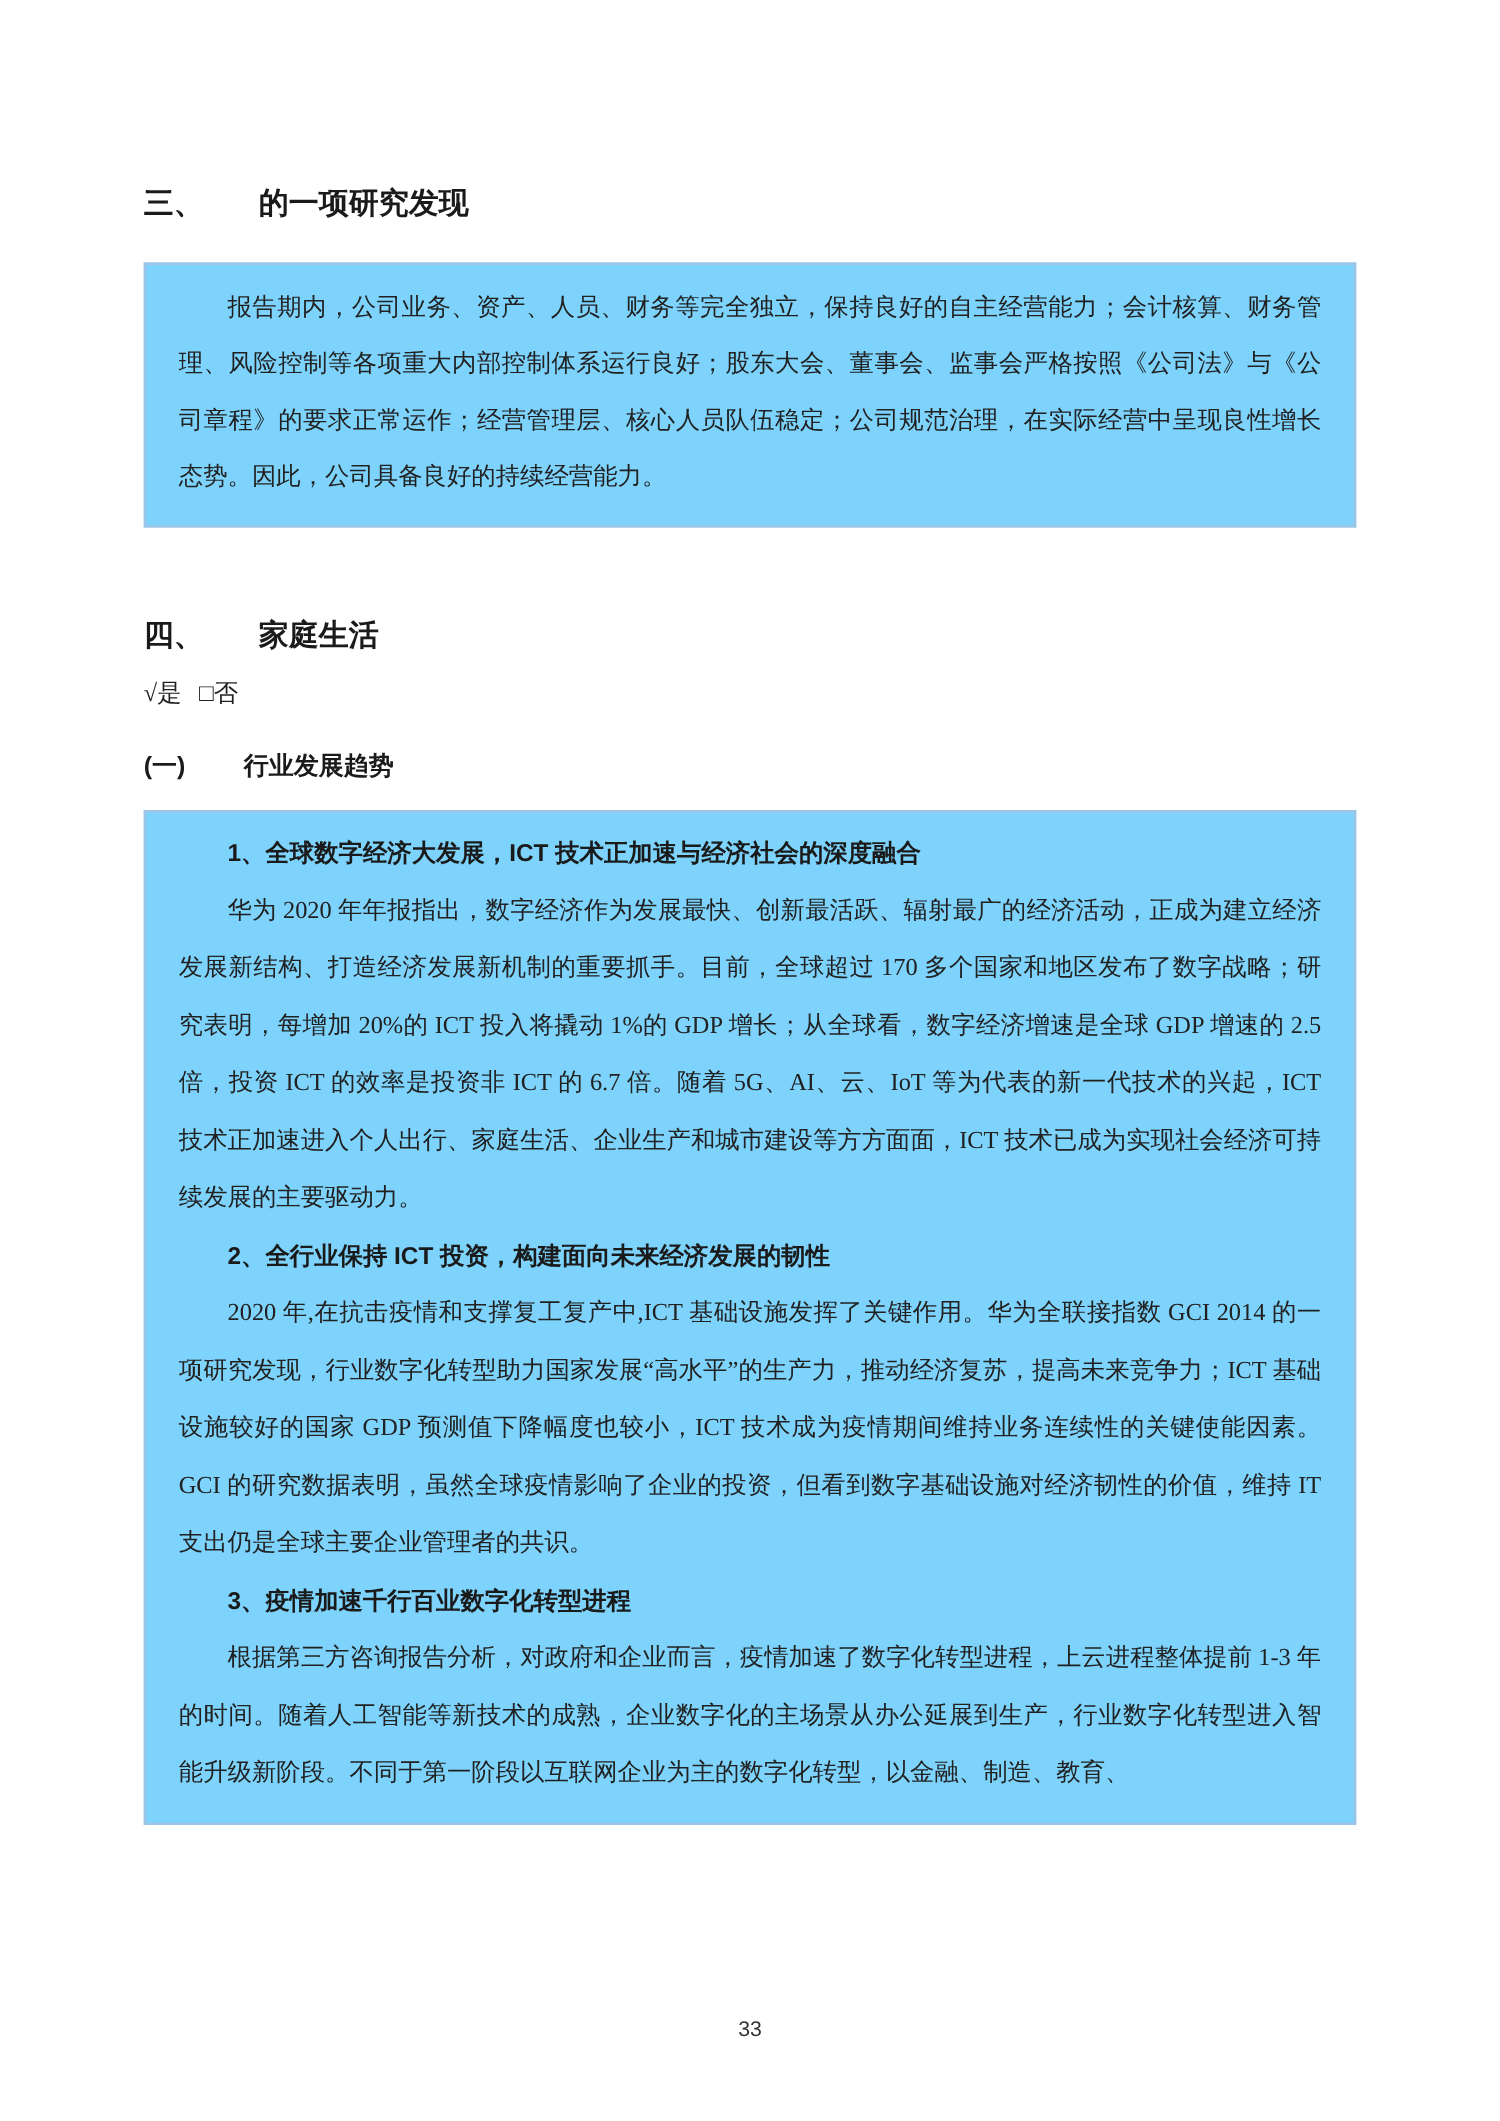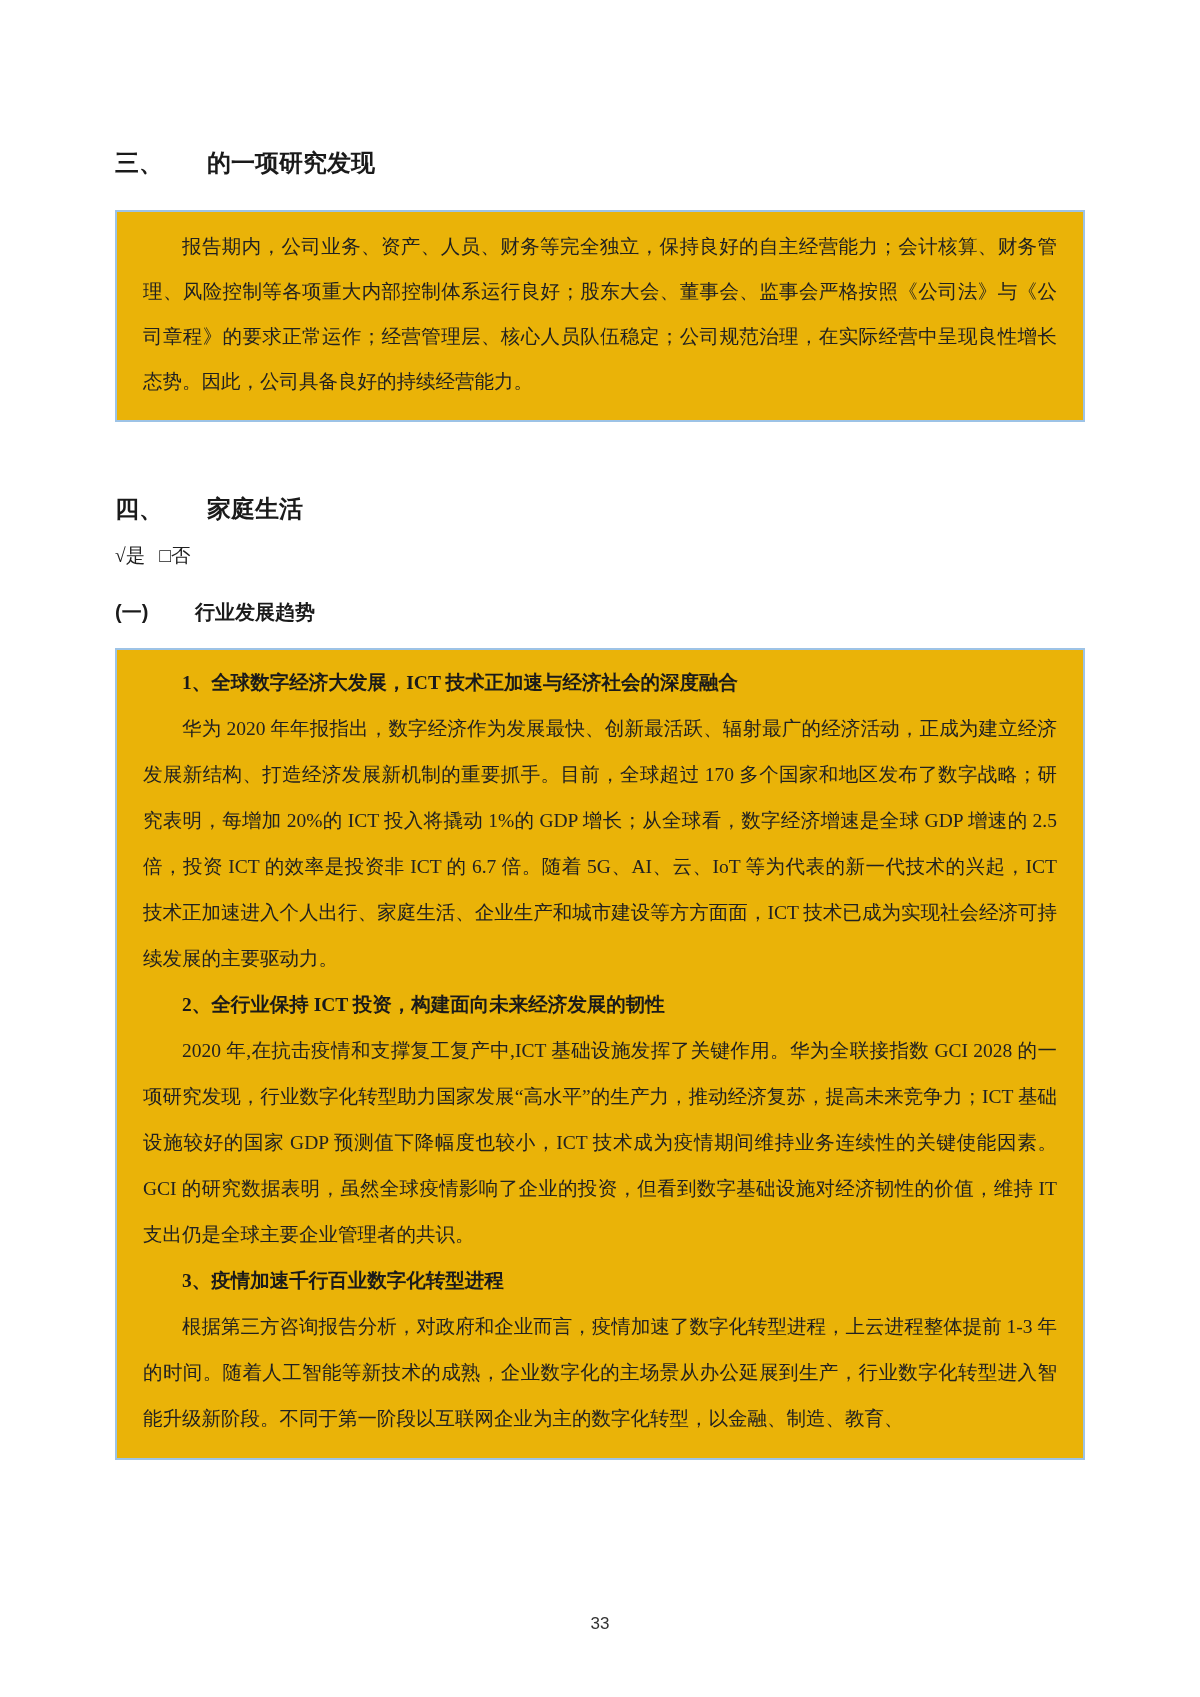--- a/index.html
+++ b/index.html
@@ -39,41 +39,41 @@
       font-family: "Liberation Sans", "DejaVu Sans", sans-serif;
       font-weight: bold;
       font-size: 20px;
       color: #1a1a1a;
       margin-top: 30px;
     }
     .sub-heading .sub-num { width: 80px; flex: 0 0 auto; }
     
     .box {
       border: 2px solid #9DC3E6;
-      background: #eab308;
+      background: #7dd3fc;
     }
     .box.going-concern {
       margin-top: 32px;
       padding: 12px 26px 16px 26px;
     }
     .box.industry {
       margin-top: 22px;
       padding: 10px 26px 16px 26px;
     }
     .body-par {
       font-size: 19.5px;
       line-height: 45px;
       text-align: justify;
       text-justify: inter-ideograph;
       text-indent: 2em;
       color: #212121;
     }
     .box.industry .body-par { line-height: 46px; }
     .item-heading {
-      font-family: Liberation Serif, serif;
+      font-family: Liberation Sans, sans-serif;
       font-weight: bold;
       font-size: 19.5px;
       line-height: 46px;
       text-indent: 2em;
       color: #1a1a1a;
     }
     
     .disclosure-label {
       margin-top: 38px;
       font-size: 19.5px;
@@ -129,21 +129,21 @@
     <div class="sub-heading">
       <span class="sub-num">(一)</span>
       <span class="sub-title">行业发展趋势</span>
     </div>
 
     <div class="box industry">
       <div class="item-heading">1、全球数字经济大发展，ICT 技术正加速与经济社会的深度融合</div>
       <p class="body-par">华为 2020 年年报指出，数字经济作为发展最快、创新最活跃、辐射最广的经济活动，正成为建立经济发展新结构、打造经济发展新机制的重要抓手。目前，全球超过 170 多个国家和地区发布了数字战略；研究表明，每增加 20%的 ICT 投入将撬动 1%的 GDP 增长；从全球看，数字经济增速是全球 GDP 增速的 2.5 倍，投资 ICT 的效率是投资非 ICT 的 6.7 倍。随着 5G、AI、云、IoT 等为代表的新一代技术的兴起，ICT 技术正加速进入个人出行、家庭生活、企业生产和城市建设等方方面面，ICT 技术已成为实现社会经济可持续发展的主要驱动力。</p>
 
       <div class="item-heading">2、全行业保持 ICT 投资，构建面向未来经济发展的韧性</div>
-      <p class="body-par">2020 年,在抗击疫情和支撑复工复产中,ICT 基础设施发挥了关键作用。华为全联接指数 GCI 2028 的一项研究发现，行业数字化转型助力国家发展“高水平”的生产力，推动经济复苏，提高未来竞争力；ICT 基础设施较好的国家 GDP 预测值下降幅度也较小，ICT 技术成为疫情期间维持业务连续性的关键使能因素。GCI 的研究数据表明，虽然全球疫情影响了企业的投资，但看到数字基础设施对经济韧性的价值，维持 IT 支出仍是全球主要企业管理者的共识。</p>
+      <p class="body-par">2020 年,在抗击疫情和支撑复工复产中,ICT 基础设施发挥了关键作用。华为全联接指数 GCI 2014 的一项研究发现，行业数字化转型助力国家发展“高水平”的生产力，推动经济复苏，提高未来竞争力；ICT 基础设施较好的国家 GDP 预测值下降幅度也较小，ICT 技术成为疫情期间维持业务连续性的关键使能因素。GCI 的研究数据表明，虽然全球疫情影响了企业的投资，但看到数字基础设施对经济韧性的价值，维持 IT 支出仍是全球主要企业管理者的共识。</p>
 
       <div class="item-heading">3、疫情加速千行百业数字化转型进程</div>
       <p class="body-par">根据第三方咨询报告分析，对政府和企业而言，疫情加速了数字化转型进程，上云进程整体提前 1-3 年的时间。随着人工智能等新技术的成熟，企业数字化的主场景从办公延展到生产，行业数字化转型进入智能升级新阶段。不同于第一阶段以互联网企业为主的数字化转型，以金融、制造、教育、</p>
     </div>
 
   </div>
 
   <div class="page-footer">33</div>
 </div>
 

